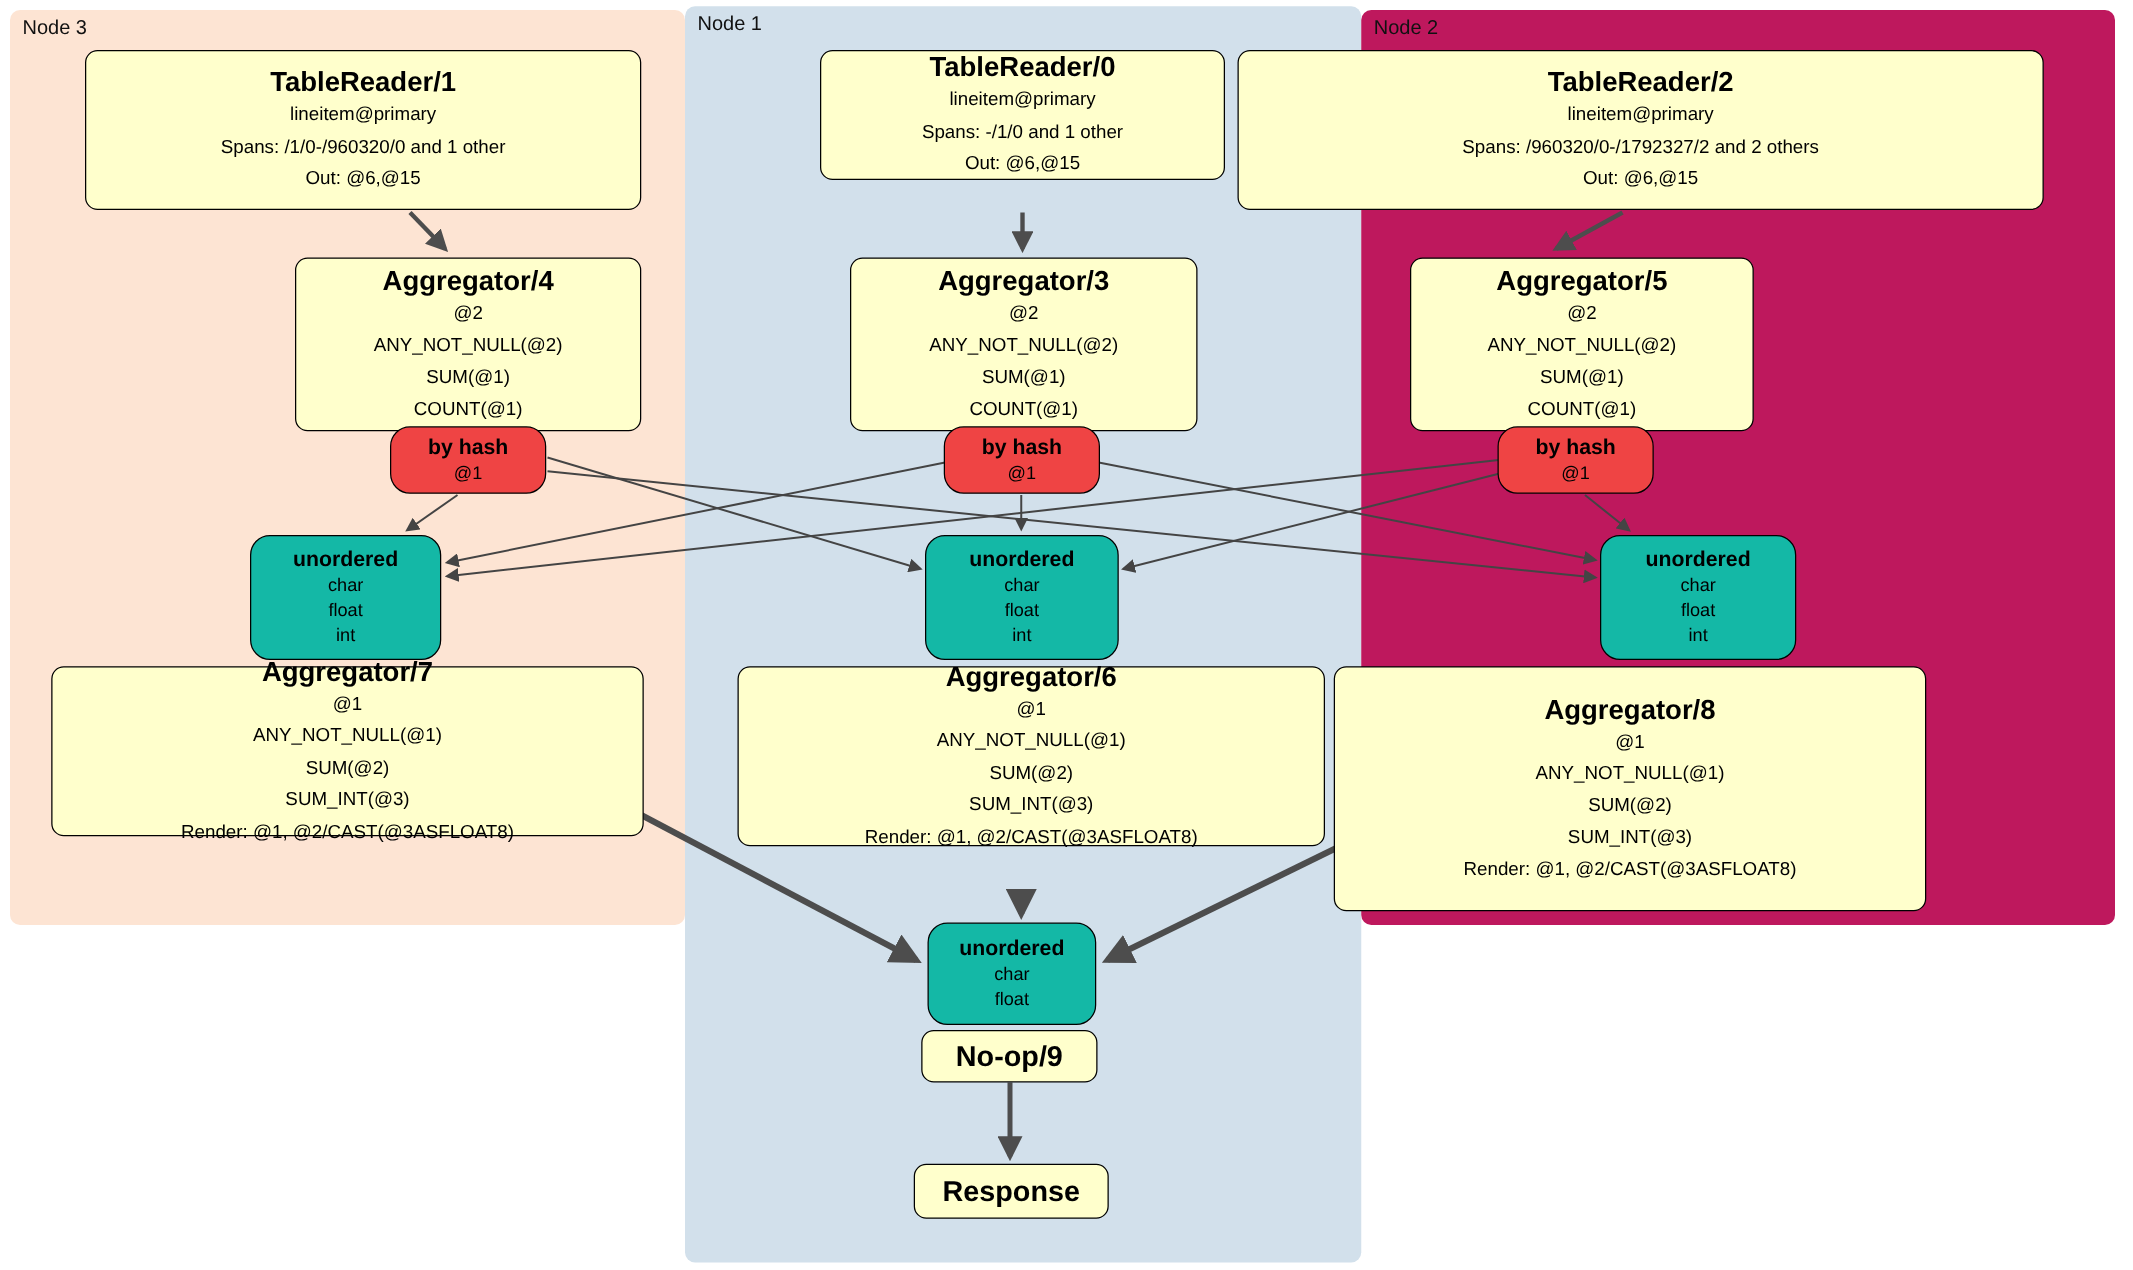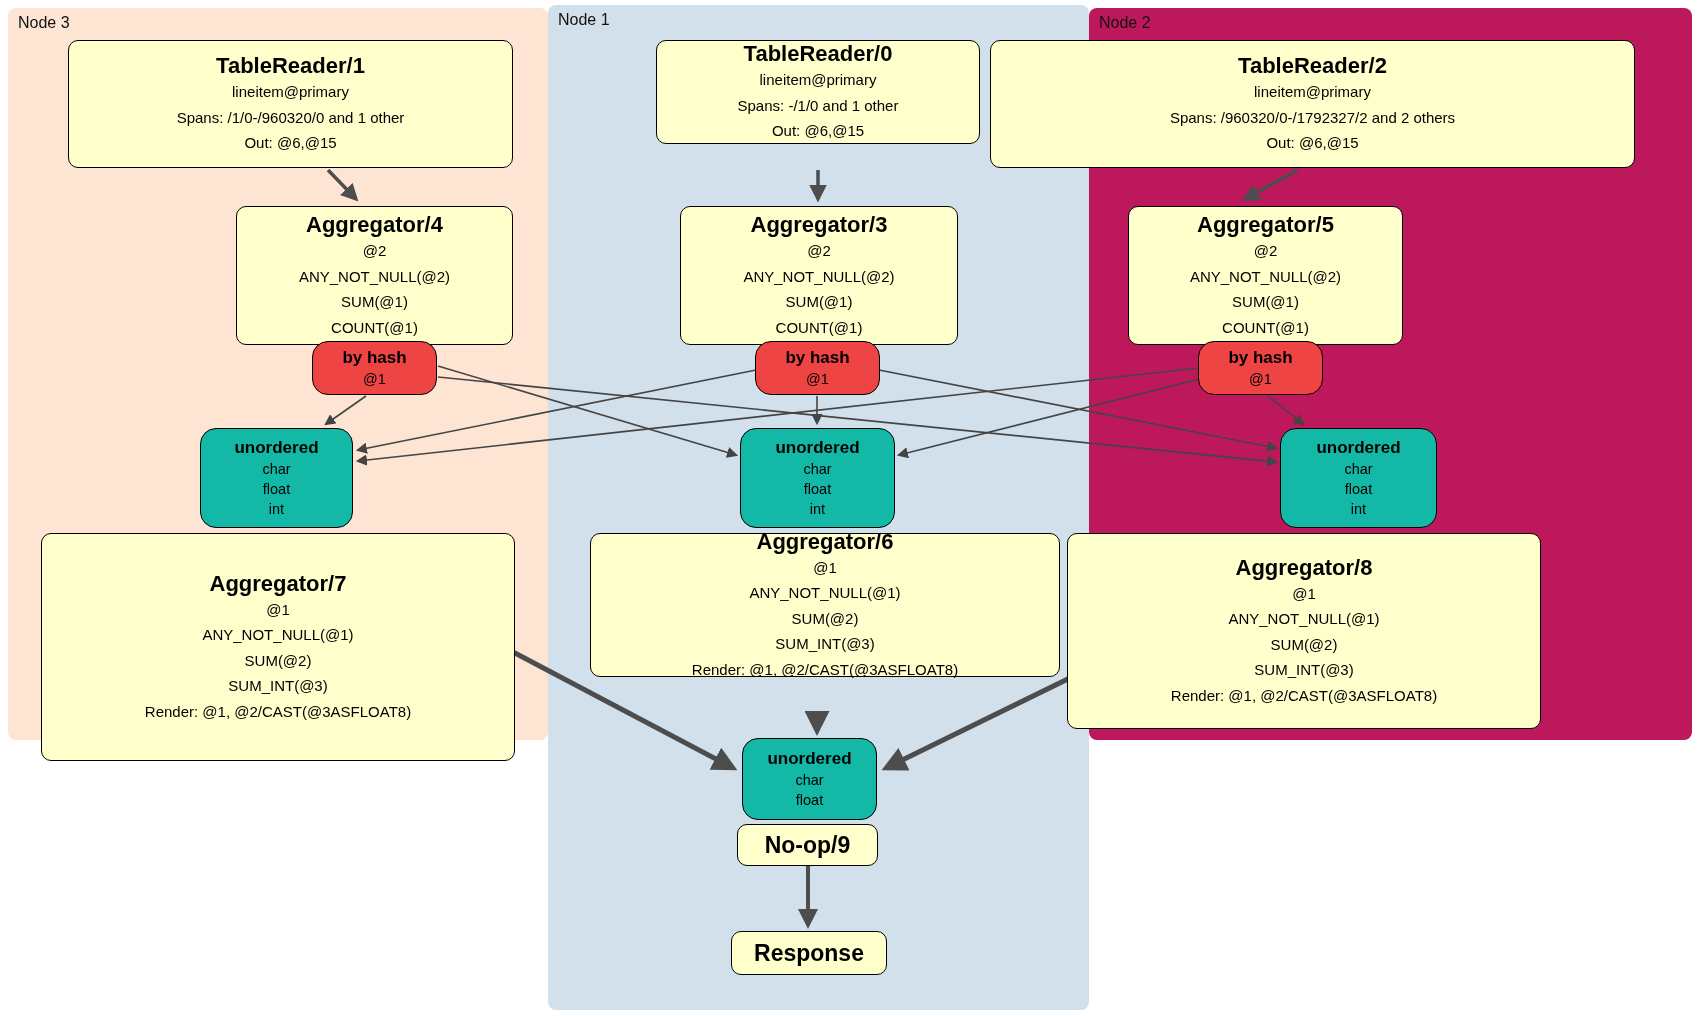--- a/index.html
+++ b/index.html
@@ -183,21 +183,21 @@
     <div class="l">float</div>
     <div class="l">int</div>
   </div>
   <div class="box sync" style="left:1280px;top:428px;width:157px;height:100px;">
     <div class="t">unordered</div>
     <div class="l">char</div>
     <div class="l">float</div>
     <div class="l">int</div>
   </div>
 
-  <div class="box" style="left:41px;top:533px;width:474px;height:228px;">
+  <div class="box" style="left:41px;top:533px;width:474px;height:136px;">
     <div class="t">Aggregator/7</div>
     <div class="l">@1</div>
     <div class="l">ANY_NOT_NULL(@1)</div>
     <div class="l">SUM(@2)</div>
     <div class="l">SUM_INT(@3)</div>
     <div class="l">Render: @1, @2/CAST(@3ASFLOAT8)</div>
   </div>
   <div class="box" style="left:590px;top:533px;width:470px;height:144px;">
     <div class="t">Aggregator/6</div>
     <div class="l">@1</div>

